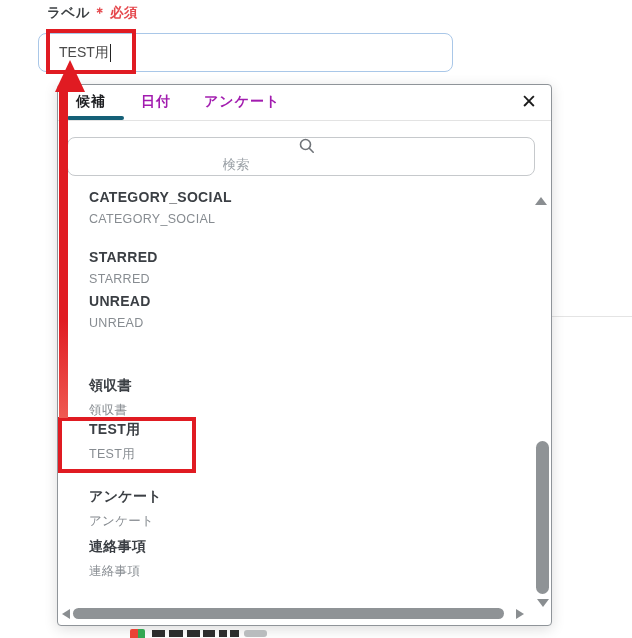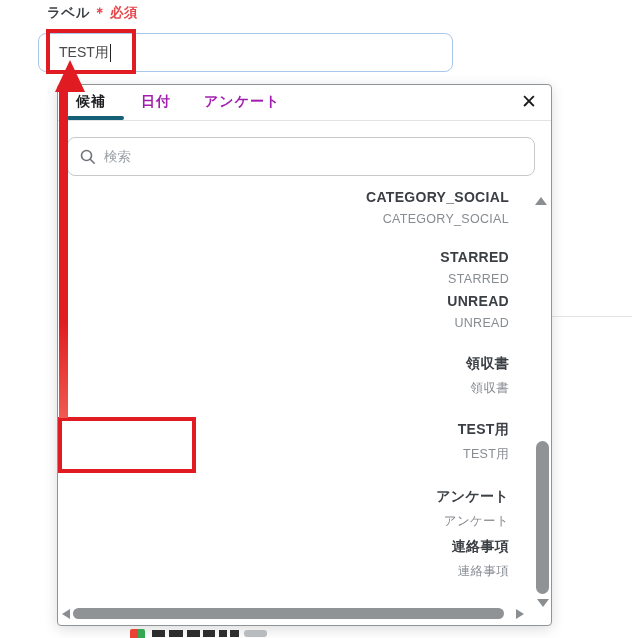--- a/index.html
+++ b/index.html
@@ -26,27 +26,27 @@
     border-bottom:1px solid #e3e3e3; }
   .tab { position:absolute; top:8px; font-size:14px; font-weight:bold; color:#a21caf; cursor:pointer; letter-spacing:1px;}
   .tab.active { color:#202124; }
   .tab-underline { position:absolute; left:9px; top:31px; width:57px; height:4px;
     border-radius:2px; background:#156077; }
   .tab-kouho { left:18px; } .tab-hizuke { left:83px; } .tab-kihon { left:146px; }
   .close-btn { position:absolute; right:14px; top:5px; font-size:19px; font-weight:bold;
     color:#1a1a1a; cursor:pointer; line-height:24px; }
 
   .search-wrap { position:absolute; left:9px; top:52px; width:468px; height:39px;
-    border:1px solid #c6c9cc; border-radius:8px; display:flex; align-items:center; padding-left:12px; background:#fff;}
+    border:1px solid #c6c9cc; border-radius:8px; display:flex; align-items:center; padding-left:12px; background:#fff;flex-direction:column;}
   .search-wrap svg { flex:0 0 auto; }
   .search-input { border:none; outline:none; flex:1; font-size:13.5px; color:#444;
     margin-left:8px; font-family:inherit; background:transparent; }
   .search-input::placeholder { color:#9aa0a6; }
 
-  .list { position:absolute; left:0; top:100px; width:472px; height:418px; overflow:hidden;text-align:right; }
+  .list { position:absolute; left:0; top:100px; width:472px; height:418px; overflow:hidden; }
   .list-item { position:absolute; left:31px; width:420px; height:58px; cursor:pointer; }
   .li-title { font-size:14px; font-weight:bold; color:#3b3f44; letter-spacing:.3px; }
   .li-sub { font-size:12.5px; color:#878c91; margin-top:7px; letter-spacing:.3px; }
 
   
   .v-arrow-up { position:absolute; left:477px; top:112px; width:0; height:0;
     border-left:6px solid transparent; border-right:6px solid transparent; border-bottom:8px solid #8a8e91; }
   .v-thumb { position:absolute; left:478px; top:356px; width:13px; height:153px;
     background:#8f9396; border-radius:7px; }
   .v-arrow-down { position:absolute; left:479px; top:514px; width:0; height:0;
@@ -115,21 +115,21 @@
         <div class="li-sub">CATEGORY_SOCIAL</div>
       </div>
       <div class="list-item" style="top:64px">
         <div class="li-title">STARRED</div>
         <div class="li-sub">STARRED</div>
       </div>
       <div class="list-item" style="top:108px">
         <div class="li-title">UNREAD</div>
         <div class="li-sub">UNREAD</div>
       </div>
-      <div class="list-item" style="top:170px">
+      <div class="list-item" style="top:192px">
         <div class="li-title">領収書</div>
         <div class="li-sub">領収書</div>
       </div>
       <div class="list-item" style="top:236px">
         <div class="li-title">TEST用</div>
         <div class="li-sub">TEST用</div>
       </div>
       <div class="list-item" style="top:303px">
         <div class="li-title">アンケート</div>
         <div class="li-sub">アンケート</div>

